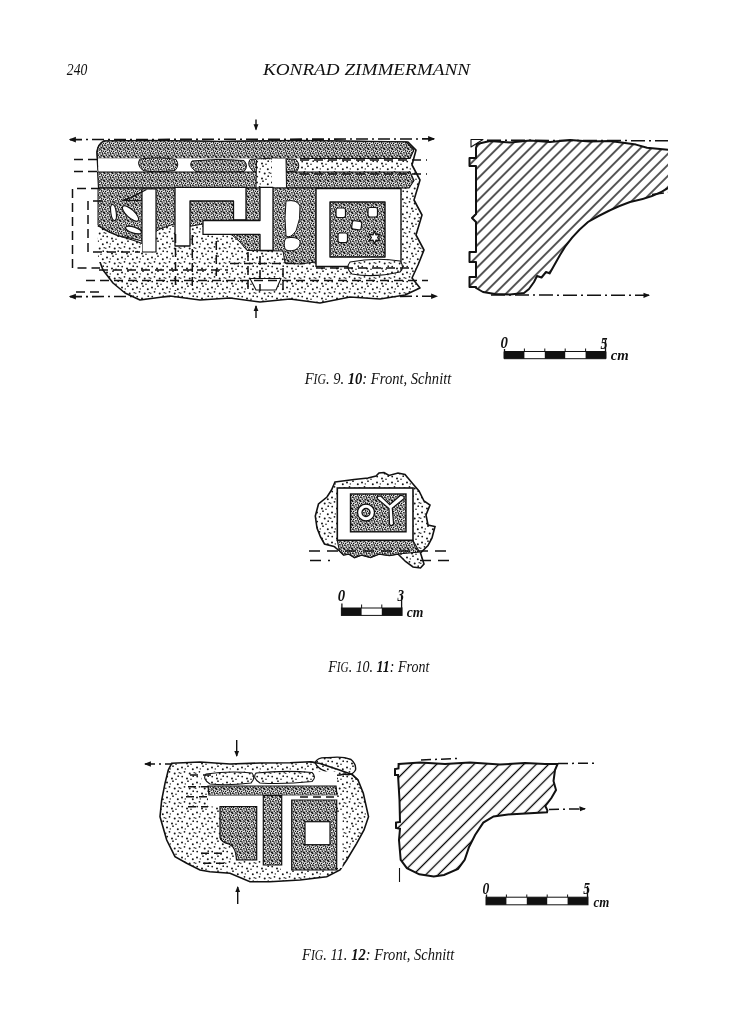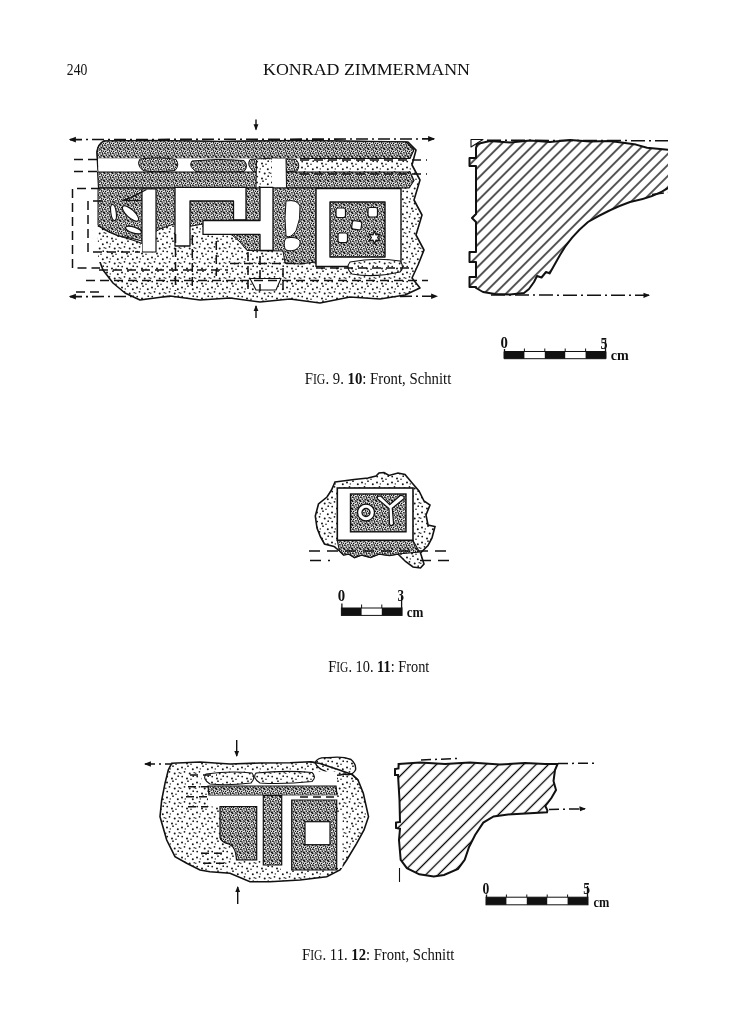--- a/index.html
+++ b/index.html
@@ -1,16 +1,16 @@
 <!DOCTYPE html>
 <html><head>
 <meta charset="utf-8">
 <style>
 html,body{margin:0;padding:0;background:#fff;}
-#page{position:relative;width:668px;height:1024px;background:#ffffff;overflow:hidden;}
+#page{position:relative;width:668px;height:1024px;background:#ffffff;overflow:hidden;font-style:italic;}
 svg{position:absolute;top:0;left:0;}
 text{font-family:"Liberation Serif",serif;fill:#111;}
 </style>
 </head>
 <body>
 <div id="page">
 <svg width="751" height="1024" viewBox="0 0 751 1024">
 <defs>
 
 <pattern id="st1" width="15" height="15" patternUnits="userSpaceOnUse">

